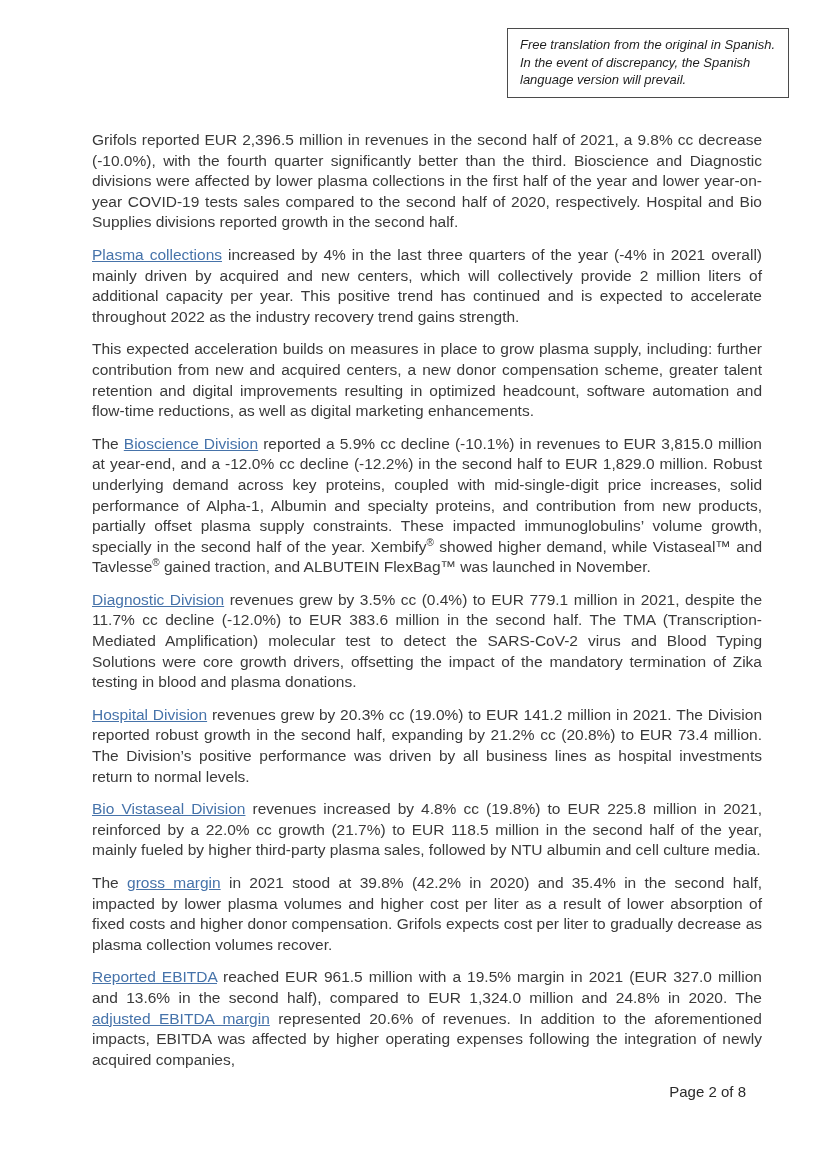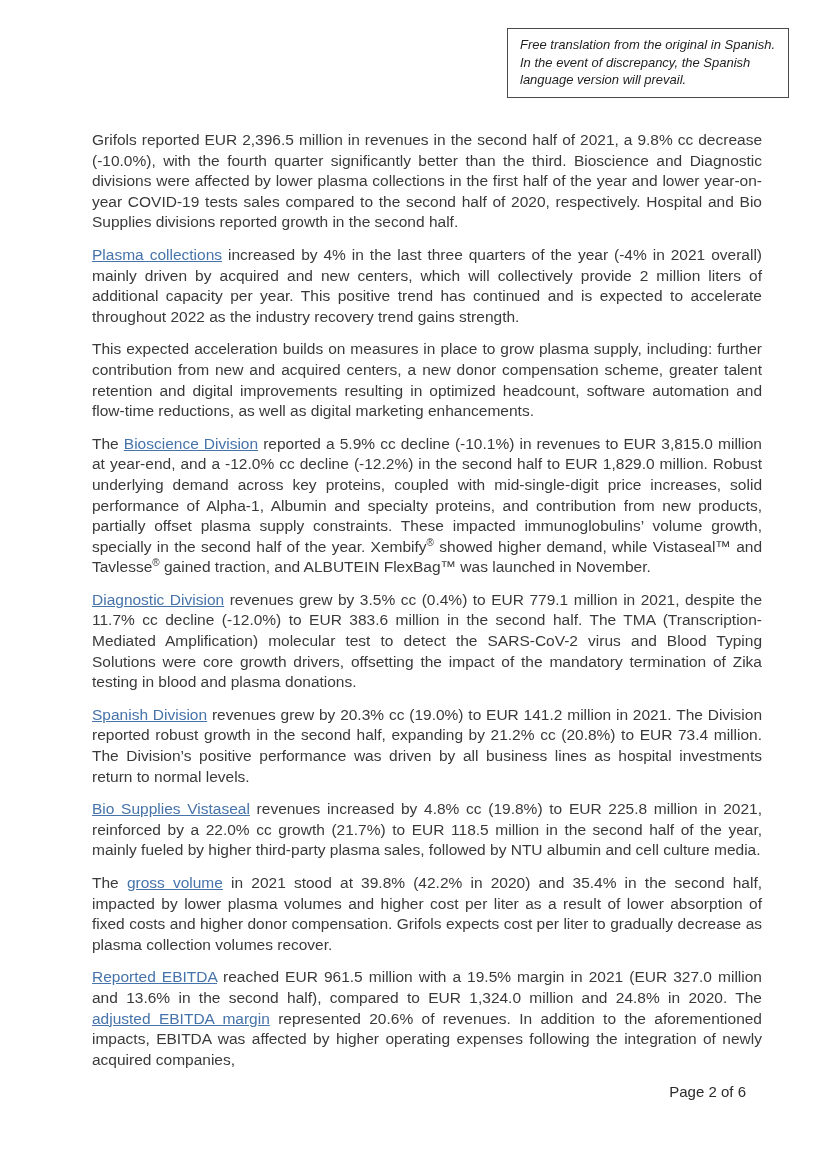--- a/index.html
+++ b/index.html
@@ -68,21 +68,21 @@
   <div class="notice-box">
     <span>Free translation from the original in Spanish. In the event of discrepancy, the Spanish language version will prevail.</span>
   </div>
 
   <main class="content">
       <p class="para"><span>Grifols reported EUR 2,396.5 million in revenues in the second half of 2021, a 9.8% cc decrease (-10.0%), with the fourth quarter significantly better than the third. Bioscience and Diagnostic divisions were affected by lower plasma collections in the first half of the year and lower year-on-year COVID-19 tests sales compared to the second half of 2020, respectively. Hospital and Bio Supplies divisions reported growth in the second half.</span></p>
       <p class="para"><span class="accent">Plasma collections</span><span> increased by 4% in the last three quarters of the year (-4% in 2021 overall) mainly driven by acquired and new centers, which will collectively provide 2 million liters of additional capacity per year. This positive trend has continued and is expected to accelerate throughout 2022 as the industry recovery trend gains strength.</span></p>
       <p class="para"><span>This expected acceleration builds on measures in place to grow plasma supply, including: further contribution from new and acquired centers, a new donor compensation scheme, greater talent retention and digital improvements resulting in optimized headcount, software automation and flow-time reductions, as well as digital marketing enhancements.</span></p>
       <p class="para"><span>The </span><span class="accent">Bioscience Division</span><span> reported a 5.9% cc decline (-10.1%) in revenues to EUR 3,815.0 million at year-end, and a -12.0% cc decline (-12.2%) in the second half to EUR 1,829.0 million. Robust underlying demand across key proteins, coupled with mid-single-digit price increases, solid performance of Alpha-1, Albumin and specialty proteins, and contribution from new products, partially offset plasma supply constraints. These impacted immunoglobulins’ volume growth, specially in the second half of the year. Xembify</span><sup>®</sup><span> showed higher demand, while Vistaseal™ and Tavlesse</span><sup>®</sup><span> gained traction, and ALBUTEIN FlexBag™ was launched in November.</span></p>
       <p class="para"><span class="accent">Diagnostic Division</span><span> revenues grew by 3.5% cc (0.4%) to EUR 779.1 million in 2021, despite the 11.7% cc decline (-12.0%) to EUR 383.6 million in the second half. The TMA (Transcription-Mediated Amplification) molecular test to detect the SARS-CoV-2 virus and Blood Typing Solutions were core growth drivers, offsetting the impact of the mandatory termination of Zika testing in blood and plasma donations.</span></p>
-      <p class="para"><span class="accent">Spanish Division</span><span> revenues grew by 20.3% cc (19.0%) to EUR 141.2 million in 2021. The Division reported robust growth in the second half, expanding by 21.2% cc (20.8%) to EUR 73.4 million. The Division’s positive performance was driven by all business lines as hospital investments return to normal levels.</span></p>
-      <p class="para"><span class="accent">Bio Supplies Vistaseal</span><span> revenues increased by 4.8% cc (19.8%) to EUR 225.8 million in 2021, reinforced by a 22.0% cc growth (21.7%) to EUR 118.5 million in the second half of the year, mainly fueled by higher third-party plasma sales, followed by NTU albumin and cell culture media.</span></p>
-      <p class="para"><span>The </span><span class="accent">gross volume</span><span> in 2021 stood at 39.8% (42.2% in 2020) and 35.4% in the second half, impacted by lower plasma volumes and higher cost per liter as a result of lower absorption of fixed costs and higher donor compensation. Grifols expects cost per liter to gradually decrease as plasma collection volumes recover.</span></p>
+      <p class="para"><span class="accent">Hospital Division</span><span> revenues grew by 20.3% cc (19.0%) to EUR 141.2 million in 2021. The Division reported robust growth in the second half, expanding by 21.2% cc (20.8%) to EUR 73.4 million. The Division’s positive performance was driven by all business lines as hospital investments return to normal levels.</span></p>
+      <p class="para"><span class="accent">Bio Vistaseal Division</span><span> revenues increased by 4.8% cc (19.8%) to EUR 225.8 million in 2021, reinforced by a 22.0% cc growth (21.7%) to EUR 118.5 million in the second half of the year, mainly fueled by higher third-party plasma sales, followed by NTU albumin and cell culture media.</span></p>
+      <p class="para"><span>The </span><span class="accent">gross margin</span><span> in 2021 stood at 39.8% (42.2% in 2020) and 35.4% in the second half, impacted by lower plasma volumes and higher cost per liter as a result of lower absorption of fixed costs and higher donor compensation. Grifols expects cost per liter to gradually decrease as plasma collection volumes recover.</span></p>
       <p class="para"><span class="accent">Reported EBITDA</span><span> reached EUR 961.5 million with a 19.5% margin in 2021 (EUR 327.0 million and 13.6% in the second half), compared to EUR 1,324.0 million and 24.8% in 2020. The </span><span class="accent">adjusted EBITDA margin</span><span> represented 20.6% of revenues. In addition to the aforementioned impacts, EBITDA was affected by higher operating expenses following the integration of newly acquired companies,</span></p>
     </main>
 
-  <div class="page-footer">Page 2 of 6</div>
+  <div class="page-footer">Page 2 of 8</div>
 
 </div>
 
 </body></html>

